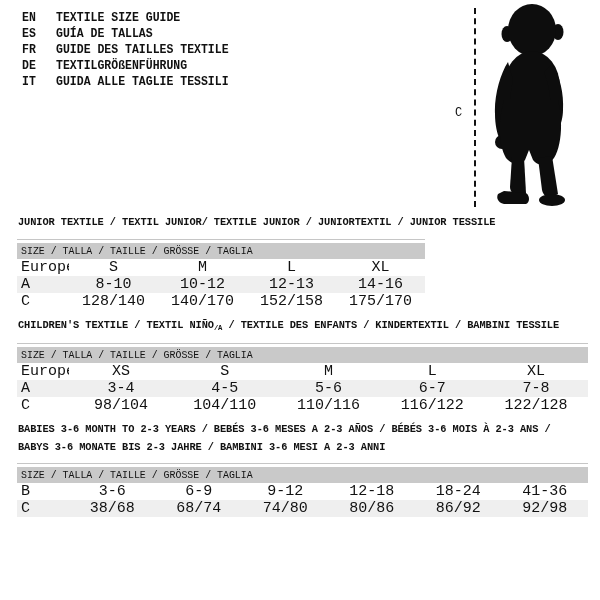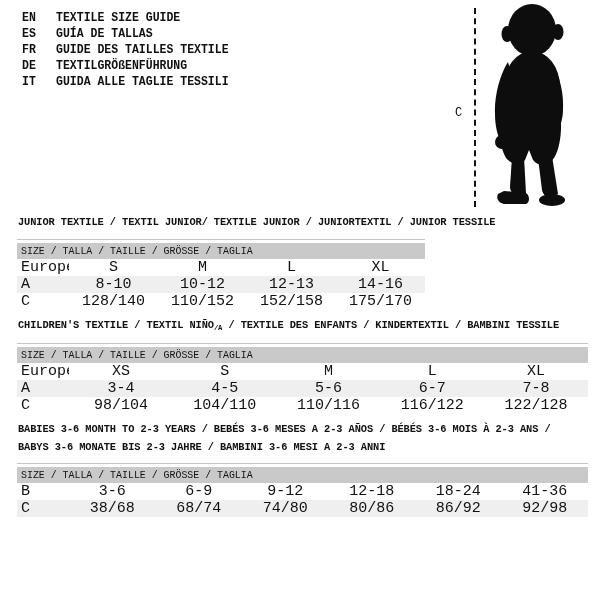--- a/index.html
+++ b/index.html
@@ -112,21 +112,21 @@
         <tr>
           <td class="lbl">A</td>
           <td>8-10</td>
           <td>10-12</td>
           <td>12-13</td>
           <td>14-16</td>
         </tr>
         <tr>
           <td class="lbl">C</td>
           <td>128/140</td>
-          <td>110/152</td>
+          <td>140/170</td>
           <td>152/158</td>
           <td>175/170</td>
         </tr>
       </tbody>
     </table>
   </div>
 
   <div class="sec-title title-children">
     <span>CHILDREN'S TEXTILE / TEXTIL NIÑO</span><span class="sub">/A</span><span> / TEXTILE DES ENFANTS / KINDERTEXTIL / BAMBINI TESSILE</span>
   </div>

